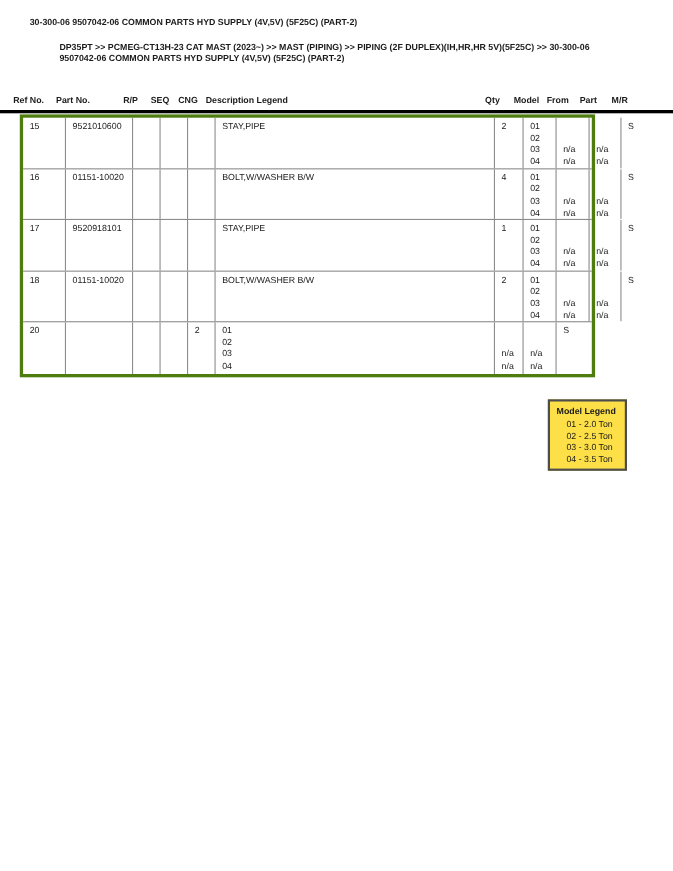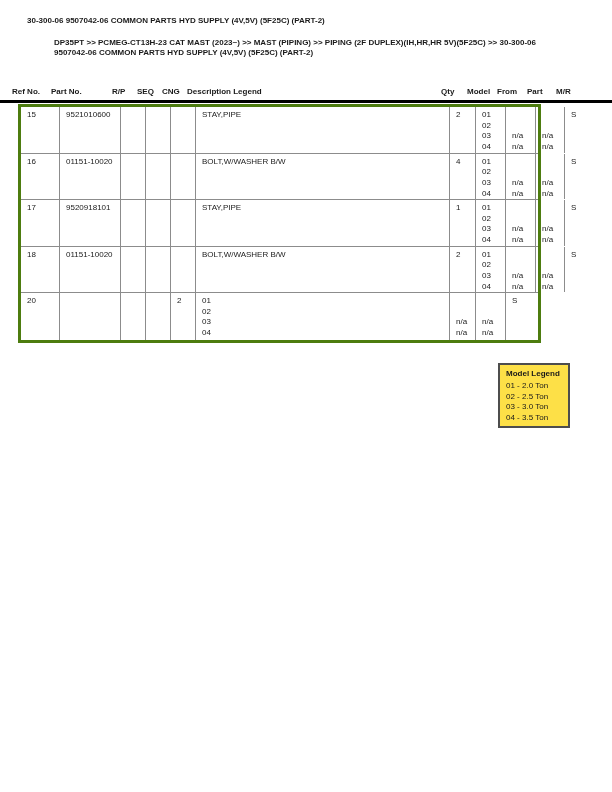--- a/index.html
+++ b/index.html
@@ -54,21 +54,21 @@
   .cell-line { height: 10.7px; line-height: 10.7px; }
   .legend-box {
     position: absolute; left: 498px; top: 347px; width: 72px;
     border: 2px solid #4d4d4d;
     background: #fde047;
     padding: 3px 2px 3px 6px;
     font-size: 8px;
     margin-top: 16px;
   }
   .legend-title { font-weight: bold; line-height: 11px; margin-bottom: 2px; white-space: nowrap; }
-  .legend-item { line-height: 10.5px; white-space: nowrap; }
+  .legend-item { line-height: 10.5px; white-space: nowrap; text-align: center; }
 </style>
 </head>
 <body>
 
 <div class="doc-title">30-300-06 9507042-06 COMMON PARTS HYD SUPPLY (4V,5V) (5F25C) (PART-2)</div>
 
 <div class="breadcrumb">
   <div class="bc-line">DP35PT &gt;&gt; PCMEG-CT13H-23 CAT MAST (2023~) &gt;&gt; MAST (PIPING) &gt;&gt; PIPING (2F DUPLEX)(IH,HR,HR 5V)(5F25C) &gt;&gt; 30-300-06</div>
   <div class="bc-line">9507042-06 COMMON PARTS HYD SUPPLY (4V,5V) (5F25C) (PART-2)</div>
 </div>

